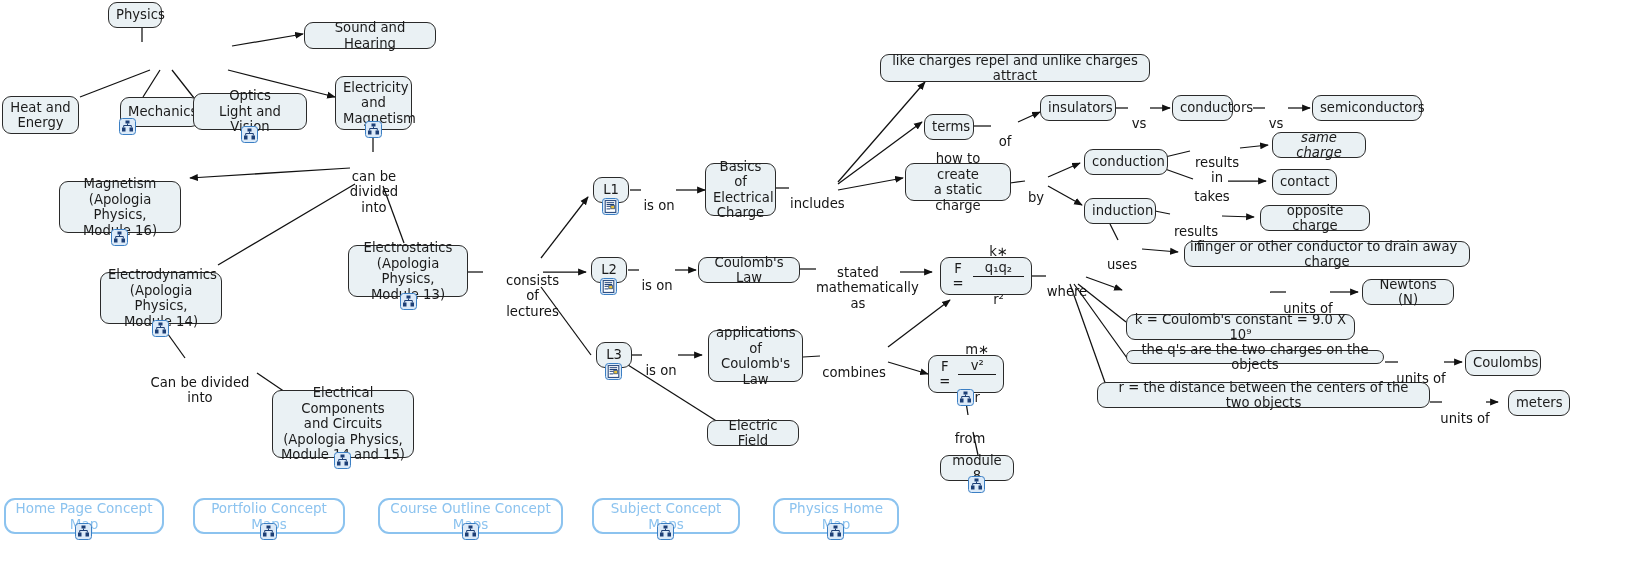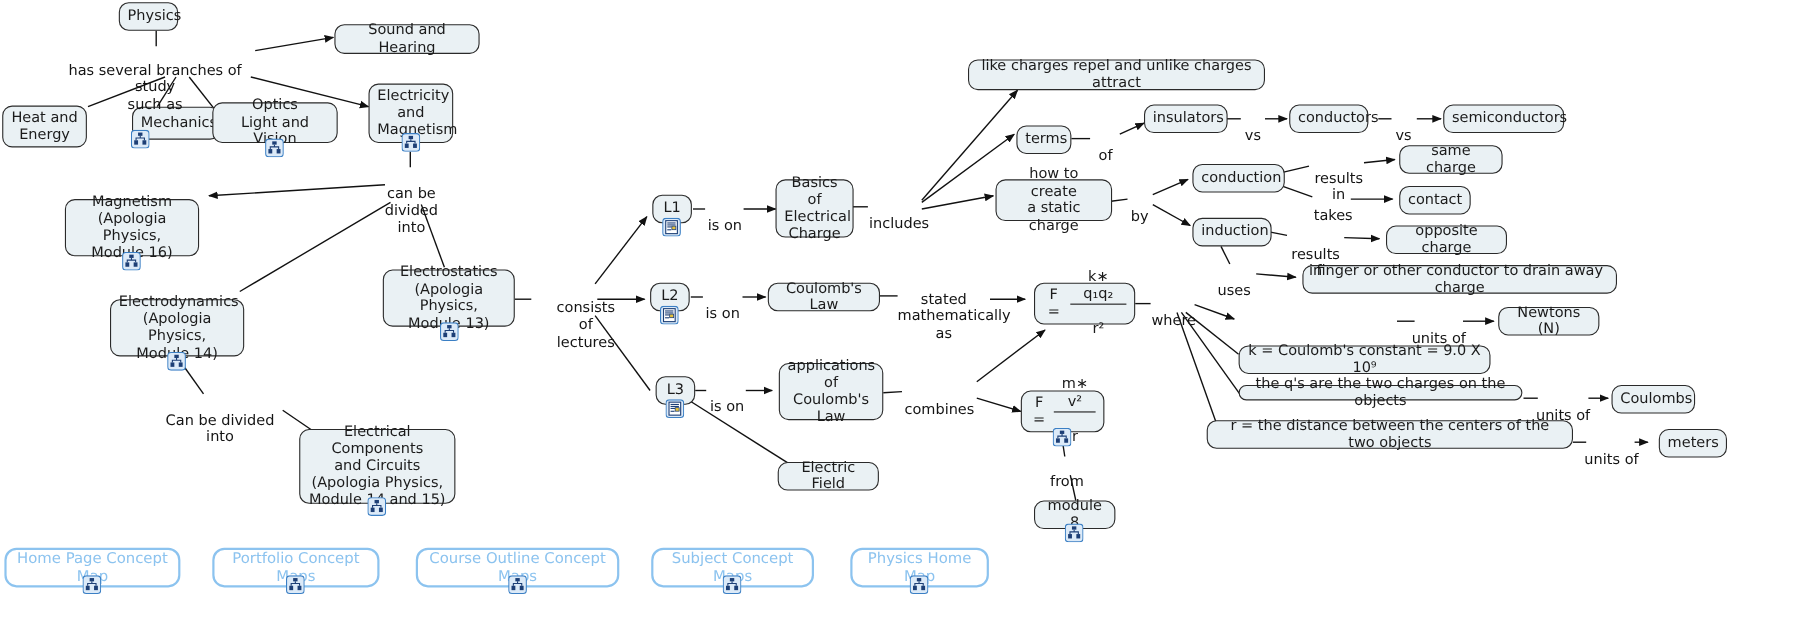--- a/index.html
+++ b/index.html
@@ -228,24 +228,20 @@
   </svg>
 
   <div class="node" style="left:108px; top:2px; width:54px; height:26px;">
     <span class="txt">Physics</span>
   </div>
 
   <div class="node" style="left:304px; top:22px; width:132px; height:27px;">
     <span class="txt">Sound and Hearing</span>
   </div>
 
-  <div class="edge-label" style="left:48px; top:41px; width:186px;">
-    <span>has several branches of study
-such as</span>
-  </div>
 
   <div class="node" style="left:2px; top:96px; width:77px; height:38px;">
     <span class="txt">Heat and
 Energy</span>
   </div>
 
   <div class="node" style="left:88px; top:97px; width:80px; height:30px;margin-left:32px;">
     <span class="txt">Mechanics</span>
   </div>
   <span class="badge" style="left:119px; top:118px;">
@@ -399,21 +395,21 @@
   <div class="edge-label" style="left:992px; top:118px; width:26px;">
     <span>of</span>
   </div>
 
   <div class="node" style="left:1040px; top:95px; width:76px; height:26px;">
     <span class="txt">insulators</span>
   </div>
   <div class="edge-label" style="left:1127px; top:100px; width:24px;">
     <span>vs</span>
   </div>
-  <div class="node" style="left:1172px; top:95px; width:72px; height:26px;">
+  <div class="node" style="left:1172px; top:95px; width:61px; height:26px;">
     <span class="txt">conductors</span>
   </div>
   <div class="edge-label" style="left:1264px; top:100px; width:24px;">
     <span>vs</span>
   </div>
   <div class="node" style="left:1312px; top:95px; width:110px; height:26px;">
     <span class="txt">semiconductors</span>
   </div>
 
   <div class="node" style="left:905px; top:163px; width:106px; height:38px;">
@@ -423,21 +419,21 @@
   <div class="edge-label" style="left:1024px; top:174px; width:24px;">
     <span>by</span>
   </div>
 
   <div class="node" style="left:1084px; top:149px; width:84px; height:26px;">
     <span class="txt">conduction</span>
   </div>
   <div class="edge-label" style="left:1189px; top:139px; width:56px;">
     <span>results in</span>
   </div>
-  <div class="node" style="left:1272px; top:132px; width:94px; height:26px;">
+  <div class="node" style="left:1272px; top:132px; width:94px; height:26px;font-style:italic;">
     <span class="txt">same charge</span>
   </div>
   <div class="edge-label" style="left:1192px; top:173px; width:40px;">
     <span>takes</span>
   </div>
   <div class="node" style="left:1272px; top:169px; width:65px; height:26px;">
     <span class="txt">contact</span>
   </div>
 
   <div class="node" style="left:1084px; top:198px; width:72px; height:26px;">

